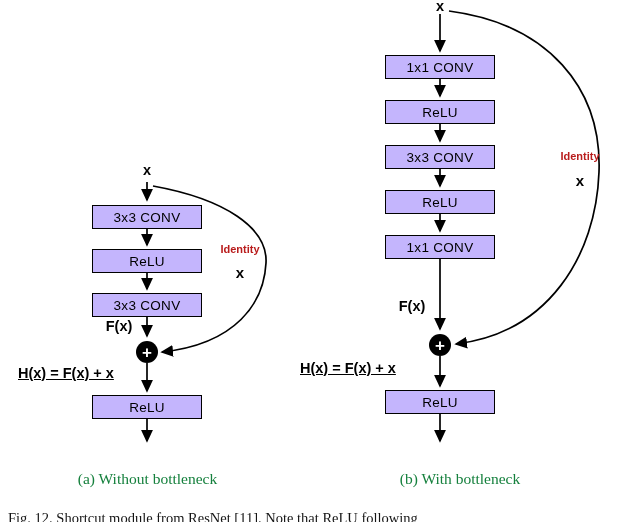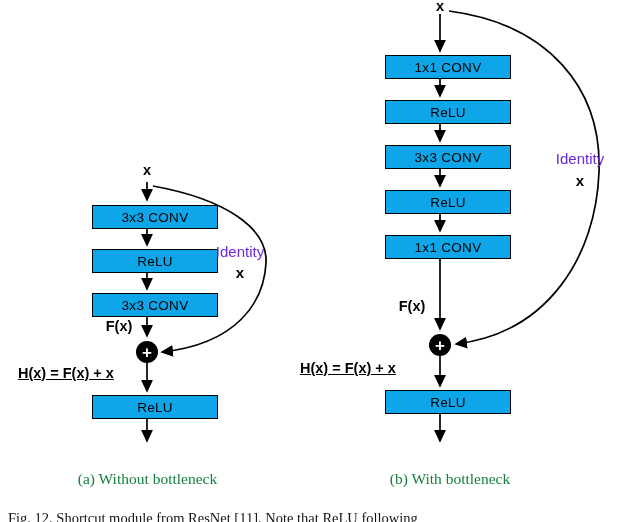--- a/index.html
+++ b/index.html
@@ -2,33 +2,33 @@
 <html><head>
 <meta charset="utf-8">
 <style>
   html,body{margin:0;padding:0;background:#fff;}
   .canvas{
     position:relative;width:640px;height:522px;background:#ffffff;
     overflow:hidden;font-family:"Liberation Sans",sans-serif;color:#000;
   }
   .svglayer{position:absolute;left:0;top:0;}
   .box{
-    position:absolute;width:126px;height:24px;border:1.6px solid #000;
-    background:#0ea5e9;display:flex;align-items:center;justify-content:center;
+    position:absolute;width:110px;height:24px;border:1.6px solid #000;
+    background:#c4b5fd;display:flex;align-items:center;justify-content:center;
     font-size:13.5px;letter-spacing:.3px;box-sizing:border-box;
   }
   .lbl{position:absolute;font-weight:bold;font-size:14.5px;color:#000;}
   .center{text-align:center;}
   .right{text-align:left;text-decoration:underline;}
   .plusnode{
     position:absolute;width:22px;height:22px;border-radius:50%;background:#000;
     color:#fff;display:flex;align-items:center;justify-content:center;
     font-size:17px;font-weight:bold;line-height:1;
   }
-  .identity{position:absolute;font-weight:normal;font-size:15px;text-align:center;color:#6d28d9;}
+  .identity{position:absolute;font-weight:bold;font-size:11px;text-align:center;color:#b91c1c;}
   .idx{position:absolute;font-weight:bold;font-size:15px;text-align:center;color:#000;}
   .subcap{
     position:absolute;font-family:"Liberation Serif",serif;font-size:15.5px;
     color:#15803d;text-align:center;
   }
   .figcap{
     position:absolute;font-family:"Liberation Serif",serif;font-size:14.5px;
     color:#151515;white-space:nowrap;line-height:18px;
   }
 </style>
@@ -102,17 +102,17 @@
     <span>+</span>
   </div>
 
   <div class="lbl right" style="left:300px;top:360px;width:130px;">H(x) = F(x) + x</div>
 
   <div class="box" style="left:385px;top:390px;">ReLU</div>
 
   <div class="identity" style="left:540px;top:150px;width:80px;">Identity</div>
   <div class="idx" style="left:540px;top:172px;width:80px;">x</div>
 
-  <div class="subcap" style="left:340px;top:470px;width:220px;">(b) With bottleneck</div>
+  <div class="subcap" style="left:350px;top:470px;width:220px;">(b) With bottleneck</div>
 
   <div class="figcap" style="left:8px;top:509px;width:640px;">Fig. 12.   Shortcut module from ResNet [11]. Note that ReLU following</div>
 
 </div>
 
 </body></html>

